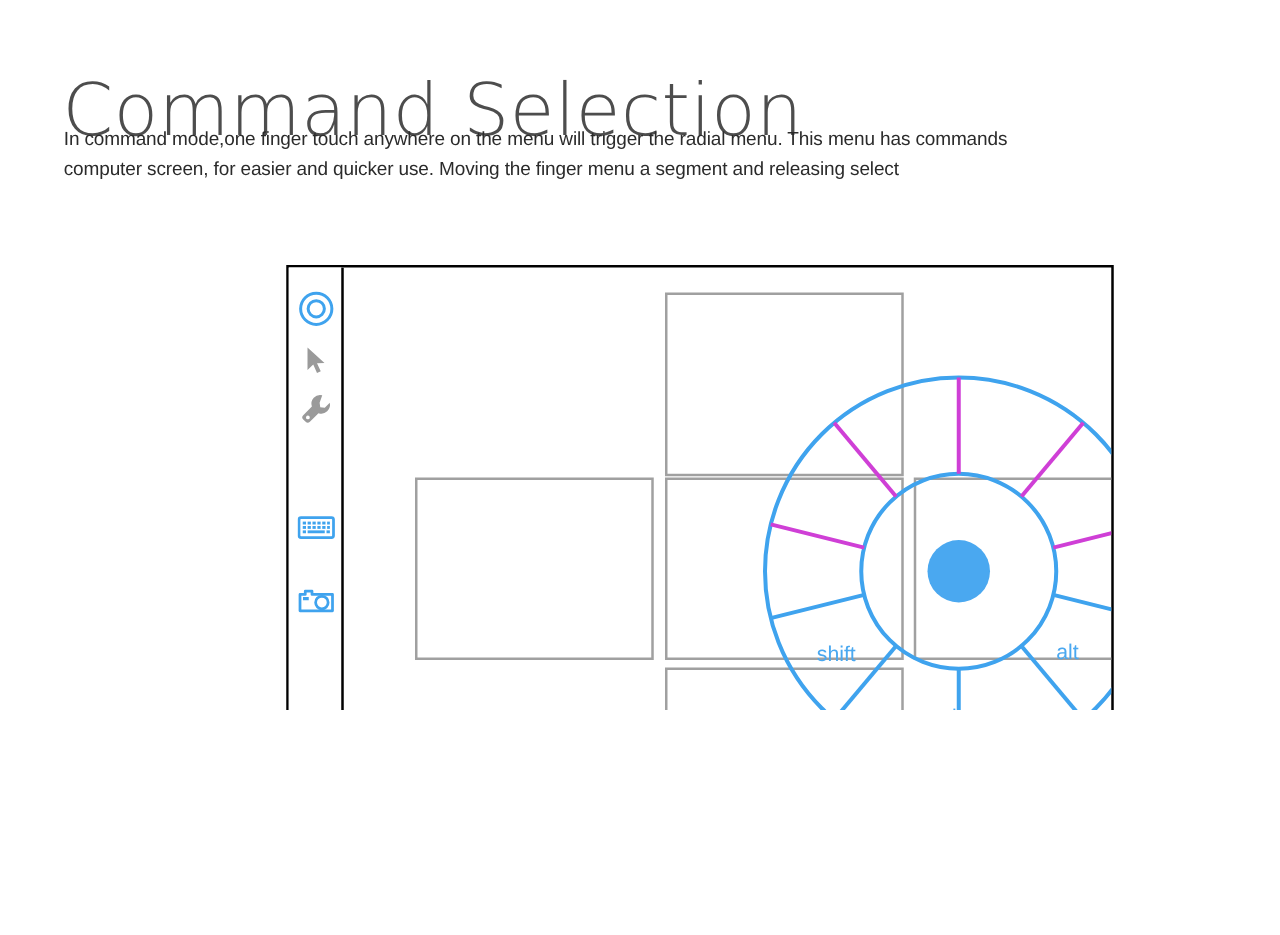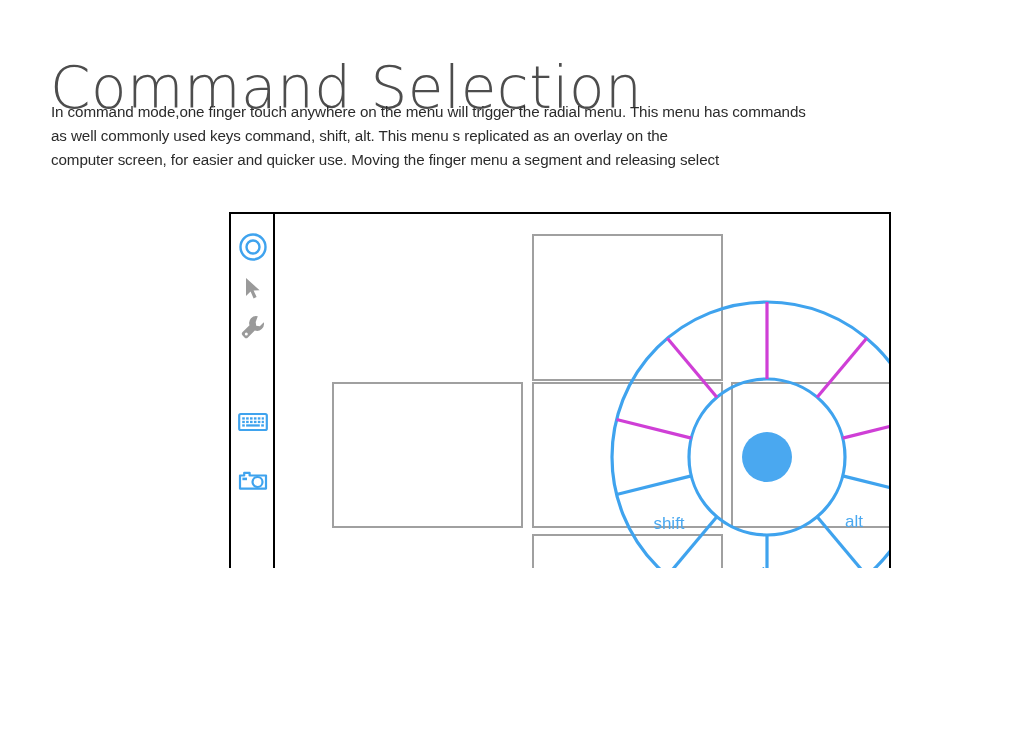--- a/index.html
+++ b/index.html
@@ -117,21 +117,20 @@
 </style>
 </head>
 <body>
 
 <div id="page">
 
   <h1 id="page-title">Command Selection</h1>
 
   <div id="intro-paragraph">
     <span class="line">In command mode,one finger touch anywhere on the menu will trigger the radial menu. This menu has commands</span>
-    <span class="line">as well commonly used keys command, shift, alt. This menu s replicated as an overlay on the</span>
     <span class="line">computer screen, for easier and quicker use. Moving the finger menu a segment and releasing select</span>
   </div>
 
   <div id="device-frame">
 
     <div id="sidebar">
 
       <div class="side-icon" style="top:16px;">
         <span>
           <svg width="30" height="30" viewBox="0 0 30 30">

